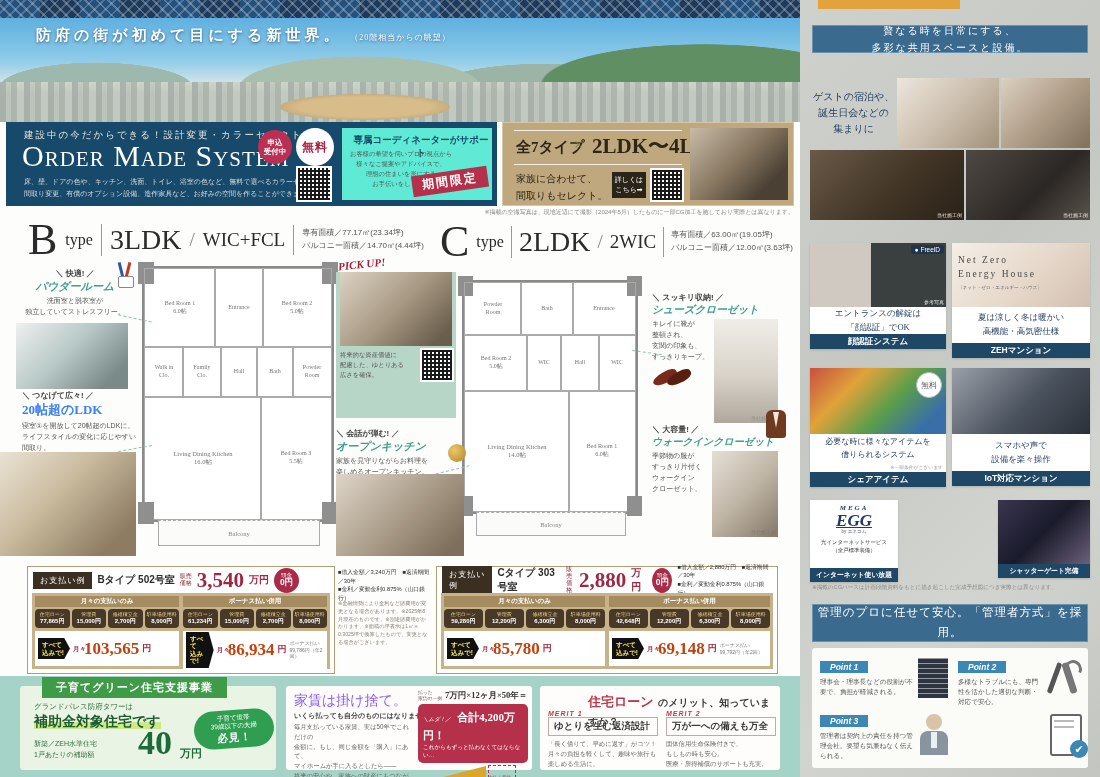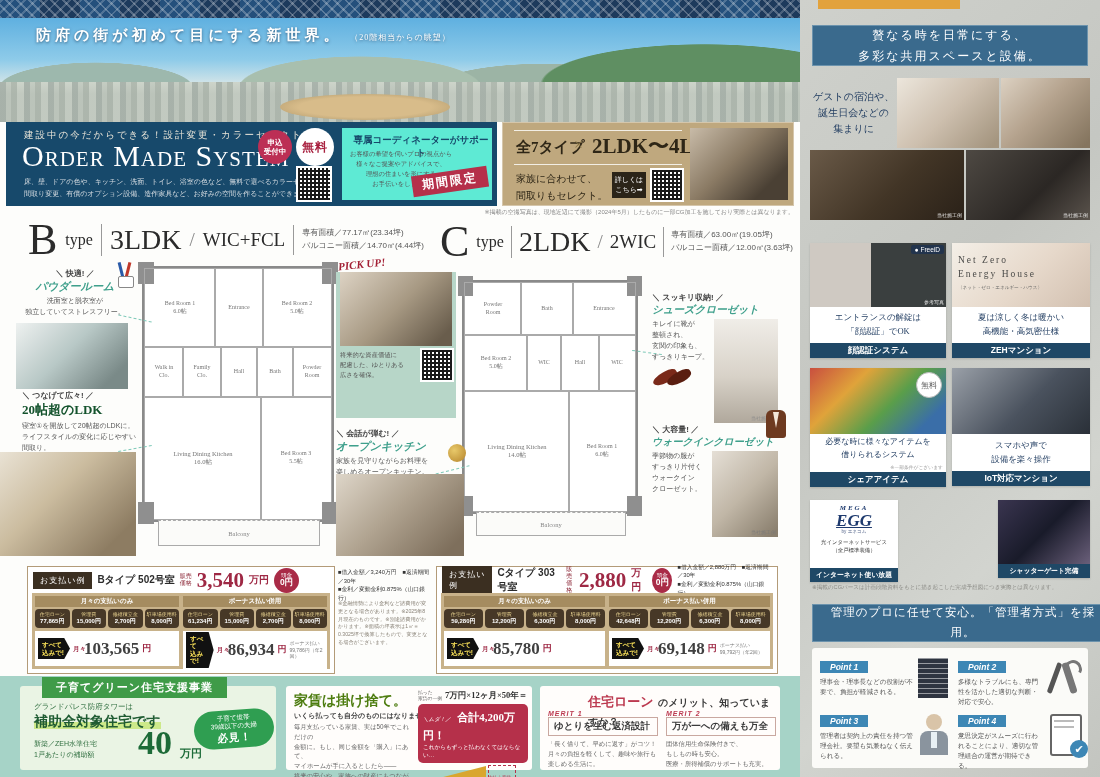--- a/index.html
+++ b/index.html
@@ -59,21 +59,21 @@
   .room{position:absolute;border:1px solid #aaa;display:flex;align-items:center;justify-content:center;
     text-align:center;font-size:6px;color:#777;line-height:1.3;
     font-family:"Liberation Serif","DejaVu Serif",serif;}
   .pillar{position:absolute;background:#8f8f8f;}
   .balcony{position:absolute;border:1px solid #aaa;border-top:1px dashed #aaa;background:#fbfbf9;
     display:flex;align-items:center;justify-content:center;font-size:6.5px;color:#888;
     font-family:"Liberation Serif","DejaVu Serif",serif;}
   
   .flag{font-size:8px;color:#444;font-weight:bold;}
   .an-title{font-size:11px;font-weight:bold;color:#3fa08c;}
-  .an-title.big{font-size:13px;color:#14532d;}
+  .an-title.big{font-size:13px;color:#3b82f6;}
   .an-body{font-size:7px;color:#555;line-height:1.55;}
   .ph{background-size:cover;}
   .koji{position:absolute;right:2px;bottom:2px;font-size:5px;color:#fff;opacity:.85;}
   .connector{position:absolute;border-top:1px dashed #7ec9b8;}
   
   .paybox{position:absolute;border:1px solid #b39b78;background:#fff;}
   .pay-label{background:#3b2f21;color:#fff;font-size:8px;padding:3px 7px;letter-spacing:1px;}
   .pay-unit{font-size:10px;font-weight:bold;color:#2b2b2b;}
   .pay-pl{font-size:6px;color:#8a2434;line-height:1.2;text-align:center;}
   .pay-price{font-size:21px;font-weight:bold;color:#9e2844;line-height:1;}
@@ -86,45 +86,45 @@
   .pay-col{flex:1;display:flex;flex-direction:column;}
   .pay-colhead{background:#a58c60;color:#fff;font-size:6.5px;font-weight:bold;text-align:center;padding:1px 0;}
   .chips{display:flex;gap:2px;margin-top:2px;}
   .chip{flex:1;background:#473827;border-radius:4px;text-align:center;padding:2px 0;}
   .chip .cl{display:block;font-size:5px;color:#e6d08e;}
   .chip .cv{display:block;font-size:6px;color:#fff;font-weight:bold;}
   .pay-total{background:#fff;margin-top:3px;flex:1;display:flex;align-items:center;gap:3px;padding:1px 3px;}
   .allin{background:#111;color:#ffe65a;font-size:6.5px;font-weight:bold;line-height:1.15;
     padding:3px 6px 3px 4px;clip-path:polygon(0 0,82% 0,100% 50%,82% 100%,0 100%);}
   .per{font-size:6.5px;color:#9e2844;font-weight:bold;width:8px;line-height:1.1;}
-  .tot{font-size:17px;font-weight:bold;color:#404040;line-height:1;}
+  .tot{font-size:17px;font-weight:bold;color:#c2410c;line-height:1;}
   .yen{font-size:9px;font-weight:bold;color:#9e2844;}
   .bonus{font-size:5px;color:#777;line-height:1.3;}
   .terms{font-size:5.8px;color:#333;line-height:1.5;}
   .paynotes{font-size:5.2px;color:#8a8378;line-height:1.5;}
   
   .teal-band{left:0;top:676px;width:800px;height:101px;background:#a6d3c7;}
   .greenbox{left:20px;top:686px;width:256px;height:84px;background:#eaf4e4;border-radius:3px;}
   .ribbon{position:absolute;left:22px;top:-9px;background:#3f9b48;color:#fff;font-size:11px;
     font-weight:bold;padding:3px 14px;letter-spacing:1px;}
   .hl{background:linear-gradient(transparent 55%,#cde98a 45%);}
   .bubble{position:absolute;right:2px;top:24px;width:80px;height:38px;background:#2f9e51;color:#fff;
     border-radius:19px;display:flex;flex-direction:column;align-items:center;justify-content:center;
     font-size:6.5px;line-height:1.3;text-align:center;transform:rotate(-4deg);}
   .bubble b{font-size:10.5px;letter-spacing:1px;}
   .whitebox{background:#fffdfb;border-radius:3px;}
-  .rent-title{font-size:14px;font-weight:bold;color:#4d7c0f;}
+  .rent-title{font-size:14px;font-weight:normal;color:#8b5cf6;}
   .merit-lab{font-size:7px;color:#bc3a50;font-style:italic;font-weight:bold;letter-spacing:1px;}
   .merit-box{border:1px solid #c9a8a0;padding:2px 5px;font-size:9.5px;font-weight:bold;color:#3a3a3a;
     font-family:"Liberation Serif","DejaVu Serif",serif;white-space:nowrap;}
   .small-body{font-size:6.3px;color:#666;line-height:1.55;}
   
-  .r-header{left:12px;top:25px;width:276px;height:41px;background:#3a6a8d;
+  .r-header{left:12px;top:25px;width:276px;height:28px;background:#3a6a8d;
     box-shadow:inset 0 0 0 1px #6c93ad;color:#fff;display:flex;align-items:center;justify-content:center;
-    text-align:center;font-size:12px;letter-spacing:2px;line-height:1.7;}
+    text-align:center;font-size:10px;letter-spacing:2px;line-height:1.7;}
   .capbar{background:#1f4866;color:#fff;text-align:center;font-weight:bold;
     display:flex;align-items:center;justify-content:center;}
   .card{background:#fff;box-shadow:0 1px 2px rgba(0,0,0,.15);}
   .card-text{color:#1e3a5f;text-align:center;font-size:8.5px;line-height:1.6;
     font-family:"Liberation Serif","DejaVu Serif",serif;display:flex;align-items:center;justify-content:center;}
   .point-lab{background:#3d87b5;color:#fff;font-size:8.5px;font-style:italic;font-weight:bold;
     padding:1px 10px;display:inline-block;}
   .point-body{font-size:6.6px;color:#555;line-height:1.5;margin-top:3px;}
   .free-circle{width:24px;height:24px;border-radius:50%;background:#fff;border:1px solid #bbb;
     color:#555;font-size:8px;display:flex;align-items:center;justify-content:center;}
@@ -596,21 +596,21 @@
         <div class="koji">当社施工例</div>
       </div>
     </div>
   </div>
 
   <div class="abs card" style="left:10px;top:243px;width:136px;">
     <div class="ph" style="position:relative;height:64px;background:linear-gradient(90deg,#cfc9c2 0 45%,#3a3f3f 45% 100%);">
       <div style="position:absolute;right:2px;top:2px;background:rgba(30,50,80,.85);color:#fff;font-size:6.5px;padding:1px 4px;border-radius:2px;">● FreeiD</div>
       <div class="koji">参考写真</div>
     </div>
-    <div class="card-text pre" style="height:36px;">エントランスの解錠は
+    <div class="card-text pre" style="height:27px;">エントランスの解錠は
 「顔認証」でOK</div>
     <div class="capbar" style="height:15px;font-size:8.5px;">顔認証システム</div>
   </div>
 
   <div class="abs card" style="left:152px;top:243px;width:138px;">
     <div class="ph" style="position:relative;height:64px;background:linear-gradient(135deg,#f4efe7 0%,#e6d8ca 55%,#d2c0b0 100%);">
       <div class="ser pre" style="position:absolute;left:6px;top:10px;font-size:9.5px;color:#4a4a48;letter-spacing:2px;line-height:1.5;">Net Zero
 Energy House</div>
       <div style="position:absolute;left:6px;top:42px;font-size:4.6px;color:#6a6a68;">〈ネット・ゼロ・エネルギー・ハウス〉</div>
     </div>
@@ -648,21 +648,21 @@
   </div>
 
 
   <div class="abs card" style="left:198px;top:500px;width:92px;">
     <div class="ph" style="height:64px;background:linear-gradient(135deg,#3a3550 0%,#191b2a 50%,#6a5f7a 100%);"></div>
     <div class="capbar" style="height:14px;font-size:6.8px;">シャッターゲート完備</div>
   </div>
 
   <div class="abs" style="left:12px;top:584px;width:276px;font-size:5.6px;color:#8a8a85;">※掲載のCGパースは計画段階資料をもとに描き起こした完成予想図につき実際とは異なります。</div>
 
-  <div class="abs r-header ser" style="top:604px;height:38px;font-size:11.5px;letter-spacing:1px;padding-left:13px;">管理のプロに任せて安心。「管理者方式」を採用。</div>
+  <div class="abs r-header ser" style="top:604px;height:38px;font-size:11.5px;letter-spacing:1px;">管理のプロに任せて安心。「管理者方式」を採用。</div>
   <div class="abs whitebox" style="left:12px;top:648px;width:276px;height:120px;background:#fbfbf8;">
     <div class="abs" style="left:8px;top:8px;width:96px;">
       <span class="point-lab">Point 1</span>
       <div class="point-body">理事会・理事長などの役割が不要で、負担が軽減される。</div>
     </div>
     <div class="abs" style="left:106px;top:10px;width:30px;height:40px;background:#2e3440;
          background-image:repeating-linear-gradient(0deg,transparent 0 4px,rgba(255,255,255,.5) 4px 5px);"></div>
     <div class="abs" style="left:146px;top:8px;width:84px;">
       <span class="point-lab">Point 2</span>
       <div class="point-body">多様なトラブルにも、専門性を活かした適切な判断・対応で安心。</div>
@@ -674,24 +674,20 @@
     </div>
     <div class="abs" style="left:8px;top:62px;width:96px;">
       <span class="point-lab">Point 3</span>
       <div class="point-body">管理者は契約上の責任を持つ管理会社。要望も気兼ねなく伝えられる。</div>
     </div>
     <div class="abs" style="left:106px;top:66px;width:32px;height:44px;">
       <div style="position:absolute;left:8px;top:0;width:16px;height:16px;border-radius:50%;background:#d9c4a8;"></div>
       <div style="position:absolute;left:2px;top:17px;width:28px;height:24px;border-radius:8px 8px 0 0;background:#8a949e;"></div>
       <div style="position:absolute;left:13px;top:18px;width:6px;height:16px;background:#e8f0f4;"></div>
     </div>
-    <div class="abs" style="left:146px;top:62px;width:84px;">
-      <span class="point-lab">Point 4</span>
-      <div class="point-body">意思決定がスムーズに行われることにより、適切な管理組合の運営が期待できる。</div>
-    </div>
     <div class="abs" style="left:238px;top:66px;width:28px;height:38px;background:#fff;border:2px solid #666;border-radius:3px;">
       <div style="position:absolute;left:2px;top:4px;width:20px;height:2px;background:#bbb;"></div>
       <div style="position:absolute;left:2px;top:10px;width:20px;height:2px;background:#bbb;"></div>
       <div style="position:absolute;right:-8px;bottom:-4px;width:18px;height:18px;border-radius:50%;background:#3d87b5;color:#fff;
            font-size:11px;text-align:center;line-height:18px;">✔</div>
     </div>
   </div>
 </div>
 
 </body></html>

